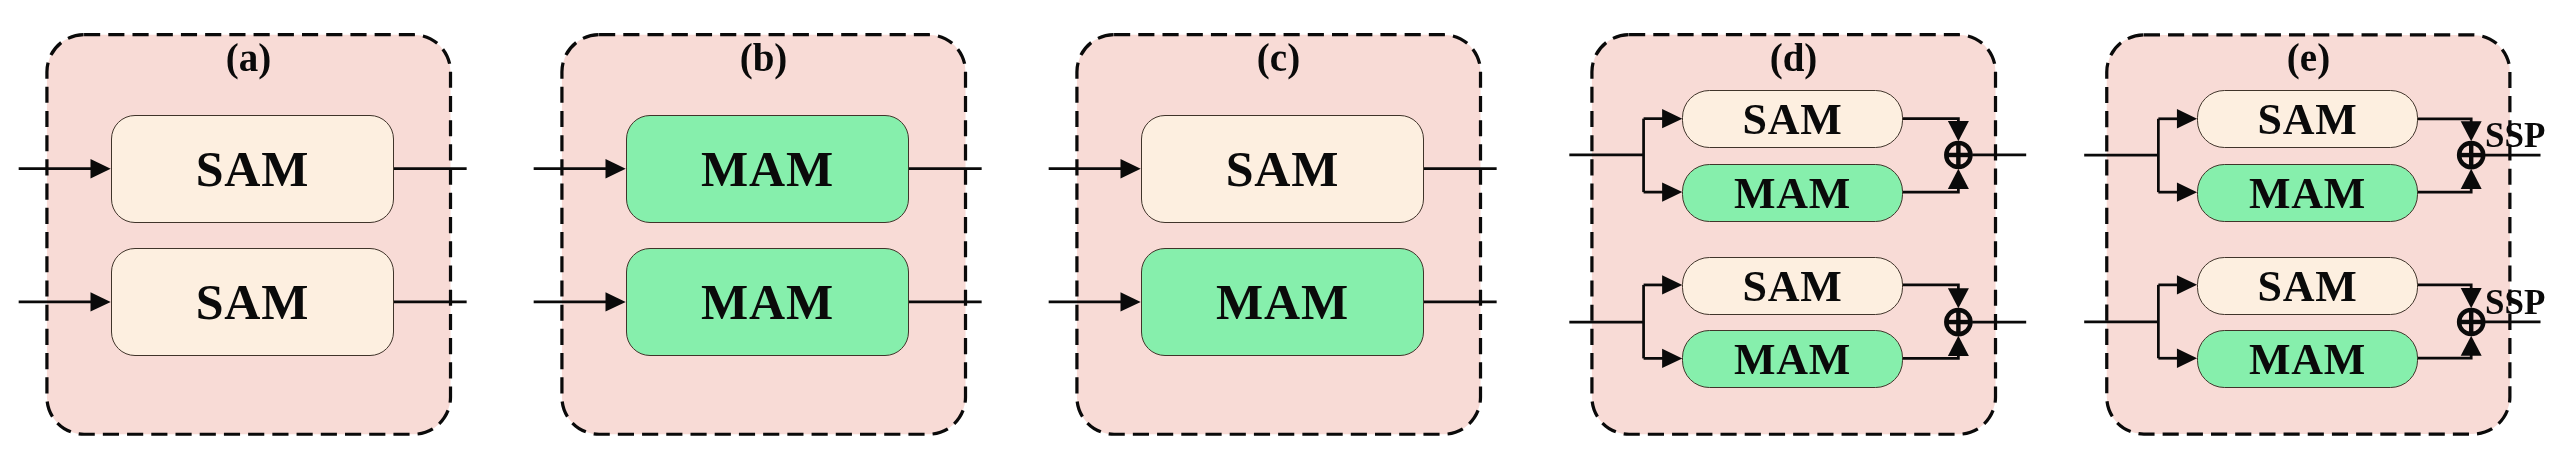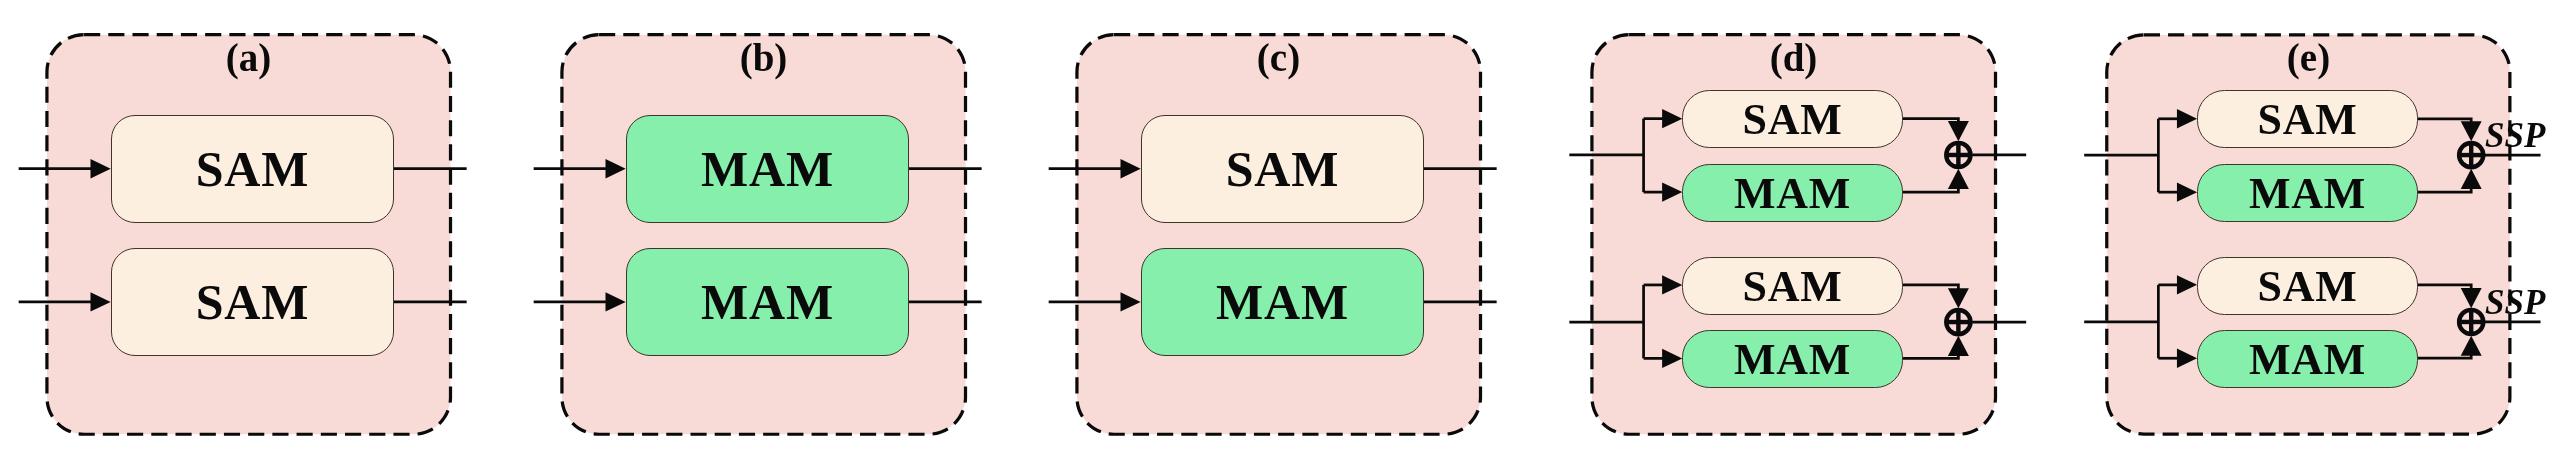--- a/index.html
+++ b/index.html
@@ -25,21 +25,21 @@
   .box-top{top:115px;}
   .box-bottom{top:248px;}
   .pill-1{top:90px;}
   .pill-2{top:164px;}
   .pill-3{top:257px;}
   .pill-4{top:330px;}
   .sam-fill{background:#fdefe0;}
   .mam-fill{background:#86efac;}
   .ssp-label{
     position:absolute;left:425px;width:73px;
-    font-weight:bold;font-size:35px;color:#0a0a0a;line-height:1.0;font-style:italic;
+    font-weight:bold;font-size:35px;color:#0a0a0a;line-height:1.0;
   }
   .ssp-1{top:118px;}
   .ssp-2{top:285px;}
   .wire{stroke:#0a0a0a;stroke-width:3.4;fill:none;}
   .frame{fill:#f8dbd6;stroke:#0a0a0a;stroke-width:4;stroke-dasharray:20 10;}
   .head{fill:#0a0a0a;stroke:none;}
   .plus{stroke:#0a0a0a;stroke-width:5.5;fill:none;}
 </style>
 </head>
 <body>

